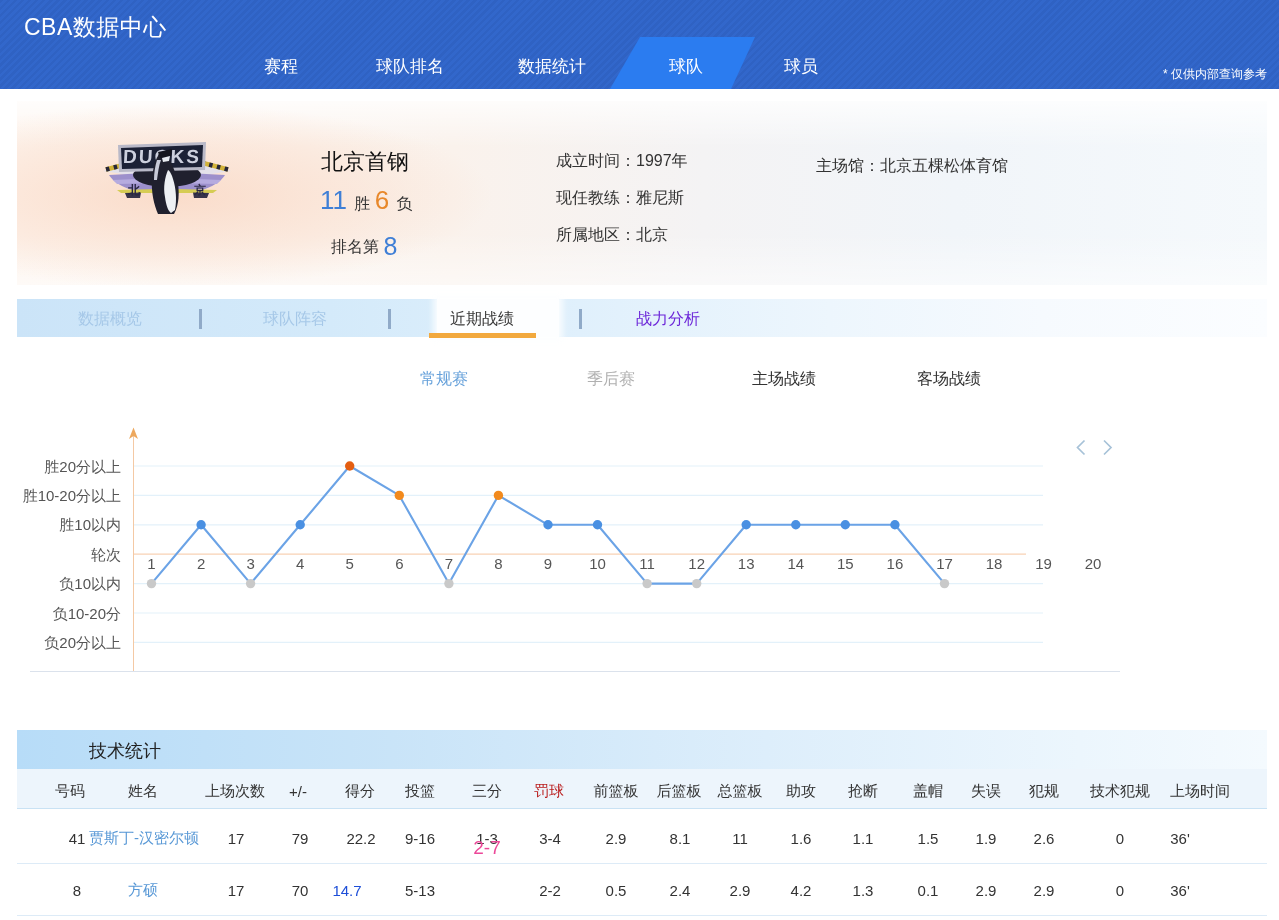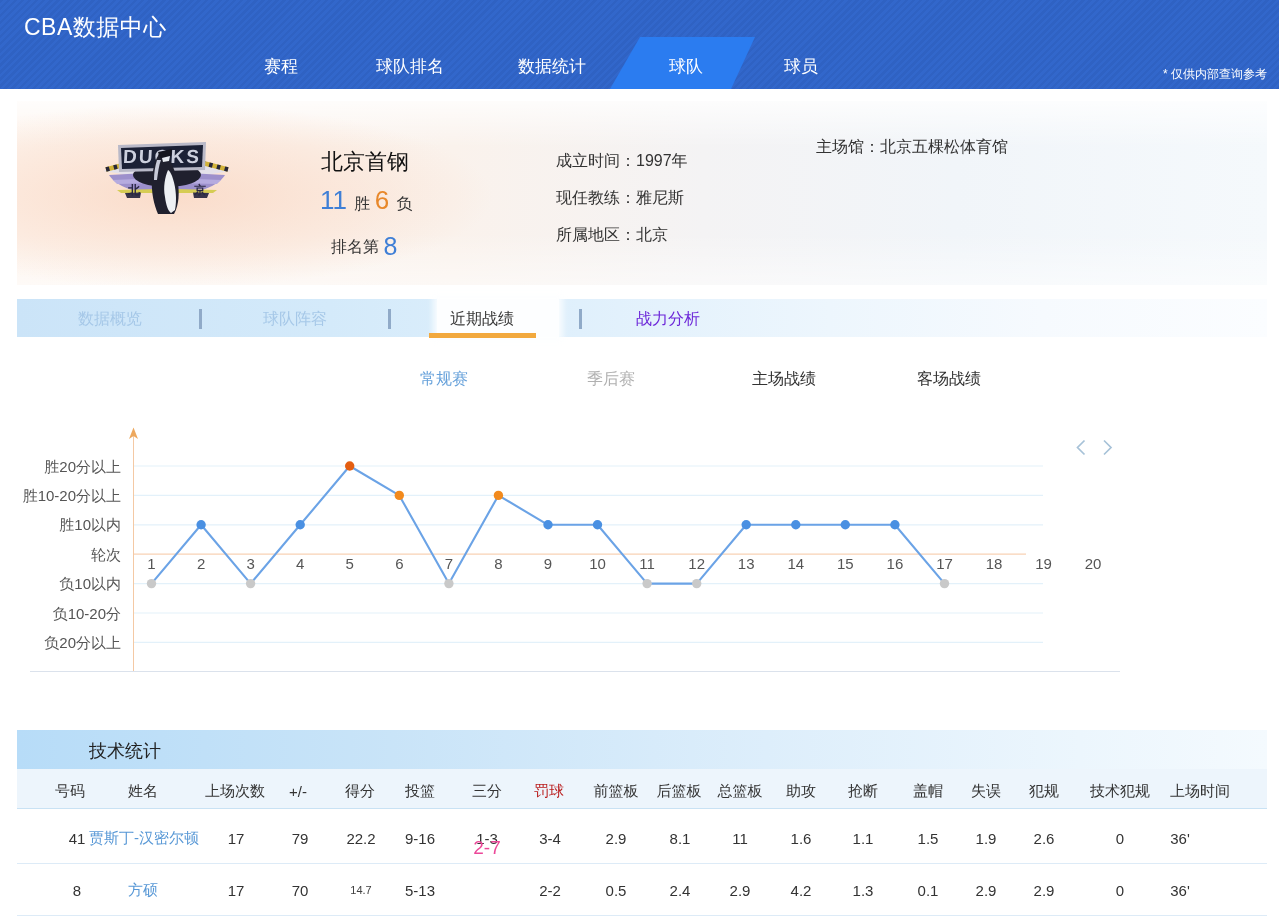--- a/index.html
+++ b/index.html
@@ -64,21 +64,21 @@
   <text x="99" y="56" text-anchor="middle" font-size="12" fill="#2a2742" font-weight="bold">京</text>
 </svg>
 
 <div class="abs" style="left:321px;top:147px;font-size:22px;color:#111">北京首钢</div>
 <div class="abs" style="left:320px;top:185px;font-size:26px;color:#3f7fd6">11 <span style="font-size:16px;color:#333">胜 </span><span style="color:#e8882a">6</span> <span style="font-size:16px;color:#333">负</span></div>
 <div class="abs" style="left:331px;top:232px;font-size:16px;color:#333">排名第 <span style="font-size:25px;color:#3f7fd6;vertical-align:-3px">8</span></div>
 
 <div class="abs" style="left:556px;top:151px;font-size:16px;color:#333">成立时间：1997年</div>
 <div class="abs" style="left:556px;top:188px;font-size:16px;color:#333">现任教练：雅尼斯</div>
 <div class="abs" style="left:556px;top:225px;font-size:16px;color:#333">所属地区：北京</div>
-<div class="abs" style="left:816px;top:137px;font-size:16px;color:#333">主场馆：北京五棵松体育馆</div>
+<div class="abs" style="left:816px;top:156px;font-size:16px;color:#333">主场馆：北京五棵松体育馆</div>
 
 <div class="abs" style="left:17px;top:299px;width:1250px;height:38px;background:linear-gradient(to right,#cbe4f8 0%,#d4eafa 25%,#e0f0fc 45%,#edf6fd 65%,#f6fafe 82%,#fbfdff 100%)">
   <div class="abs" style="left:420px;top:0;width:122px;height:38px;background:#fdfeff;box-shadow:0 0 6px 4px rgba(253,254,255,0.85)"></div>
 </div>
 <div class="abs" style="left:110px;top:309px;transform:translateX(-50%);font-size:16px;color:#a6c8e8">数据概览</div>
 <div class="abs" style="left:295px;top:309px;transform:translateX(-50%);font-size:16px;color:#a6c8e8">球队阵容</div>
 <div class="abs" style="left:482px;top:309px;transform:translateX(-50%);font-size:16px;color:#3a3a3a">近期战绩</div>
 <div class="abs" style="left:668px;top:309px;transform:translateX(-50%);font-size:16px;color:#6d28d9">战力分析</div>
 <div class="abs" style="left:199px;top:309px;width:3px;height:20px;background:#90aac8"></div>
 <div class="abs" style="left:388px;top:309px;width:3px;height:20px;background:#90aac8"></div>
@@ -190,21 +190,21 @@
 <span style="position:absolute;left:863px;top:838px;transform:translate(-50%,-50%);font-size:15px;color:#333;white-space:nowrap">1.1</span>
 <span style="position:absolute;left:928px;top:838px;transform:translate(-50%,-50%);font-size:15px;color:#333;white-space:nowrap">1.5</span>
 <span style="position:absolute;left:986px;top:838px;transform:translate(-50%,-50%);font-size:15px;color:#333;white-space:nowrap">1.9</span>
 <span style="position:absolute;left:1044px;top:838px;transform:translate(-50%,-50%);font-size:15px;color:#333;white-space:nowrap">2.6</span>
 <span style="position:absolute;left:1120px;top:838px;transform:translate(-50%,-50%);font-size:15px;color:#333;white-space:nowrap">0</span>
 <span style="position:absolute;left:1180px;top:838px;transform:translate(-50%,-50%);font-size:15px;color:#333;white-space:nowrap">36'</span>
 <span style="position:absolute;left:77px;top:890px;transform:translate(-50%,-50%);font-size:15px;color:#333;white-space:nowrap">8</span>
 <span style="position:absolute;left:143px;top:890px;transform:translate(-50%,-50%);font-size:15px;color:#5898d6;white-space:nowrap">方硕</span>
 <span style="position:absolute;left:236px;top:890px;transform:translate(-50%,-50%);font-size:15px;color:#333;white-space:nowrap">17</span>
 <span style="position:absolute;left:300px;top:890px;transform:translate(-50%,-50%);font-size:15px;color:#333;white-space:nowrap">70</span>
-<span style="position:absolute;left:361px;top:890px;transform:translate(-50%,-50%);font-size:11px;color:#404040;white-space:nowrap">14.7</span>
+<span style="position:absolute;left:347px;top:890px;transform:translate(-50%,-50%);font-size:15px;color:#1d4ed8;white-space:nowrap">14.7</span>
 <span style="position:absolute;left:420px;top:890px;transform:translate(-50%,-50%);font-size:15px;color:#333;white-space:nowrap">5-13</span>
 <span style="position:absolute;left:487px;top:848px;transform:translate(-50%,-50%);font-size:19px;color:#ec4899;white-space:nowrap">2-7</span>
 <span style="position:absolute;left:550px;top:890px;transform:translate(-50%,-50%);font-size:15px;color:#333;white-space:nowrap">2-2</span>
 <span style="position:absolute;left:616px;top:890px;transform:translate(-50%,-50%);font-size:15px;color:#333;white-space:nowrap">0.5</span>
 <span style="position:absolute;left:680px;top:890px;transform:translate(-50%,-50%);font-size:15px;color:#333;white-space:nowrap">2.4</span>
 <span style="position:absolute;left:740px;top:890px;transform:translate(-50%,-50%);font-size:15px;color:#333;white-space:nowrap">2.9</span>
 <span style="position:absolute;left:801px;top:890px;transform:translate(-50%,-50%);font-size:15px;color:#333;white-space:nowrap">4.2</span>
 <span style="position:absolute;left:863px;top:890px;transform:translate(-50%,-50%);font-size:15px;color:#333;white-space:nowrap">1.3</span>
 <span style="position:absolute;left:928px;top:890px;transform:translate(-50%,-50%);font-size:15px;color:#333;white-space:nowrap">0.1</span>
 <span style="position:absolute;left:986px;top:890px;transform:translate(-50%,-50%);font-size:15px;color:#333;white-space:nowrap">2.9</span>

